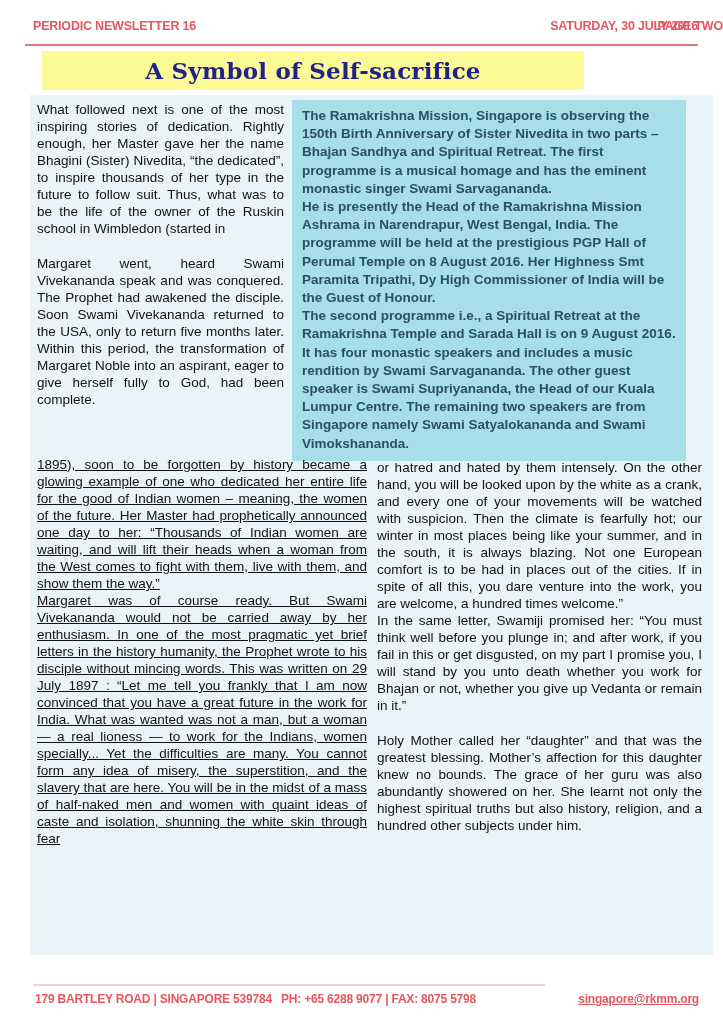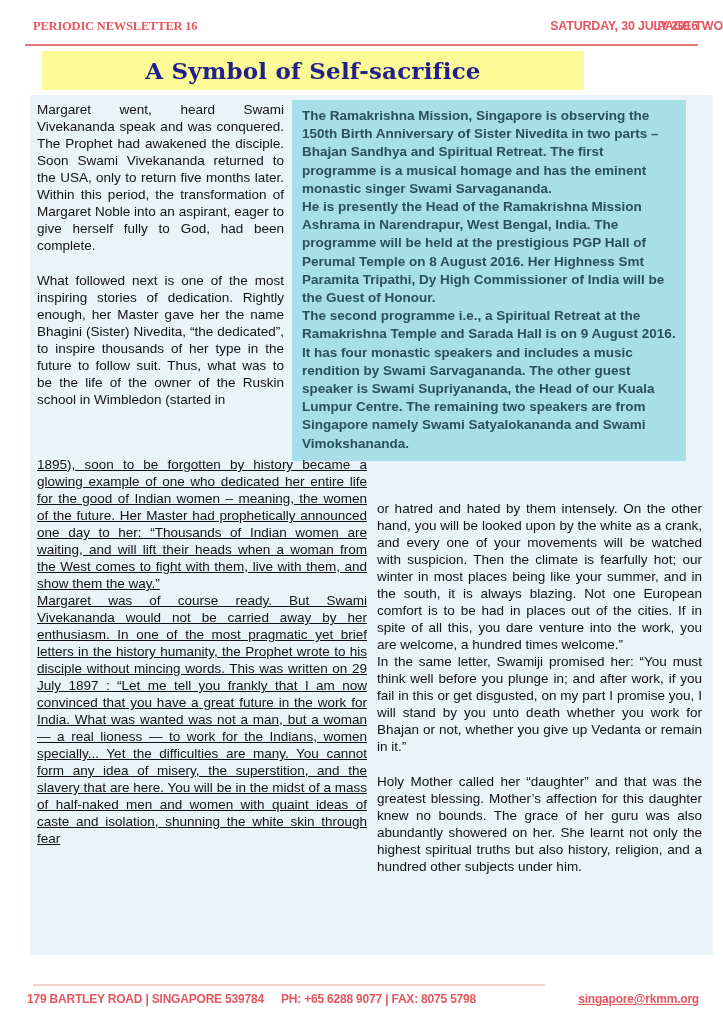--- a/index.html
+++ b/index.html
@@ -15,72 +15,72 @@
   *{box-sizing:border-box;}
   html,body{margin:0;padding:0;}
   body{
     width:723px;height:1023px;position:relative;background:#ffffff;
     font-family:"Liberation Sans", sans-serif;color:var(--body-ink);
     overflow:hidden;
   }
   
   .hdr{position:absolute;top:19px;font-weight:bold;font-size:12.5px;
        color:var(--accent-red);letter-spacing:-0.2px;white-space:nowrap;}
-  .hdr-left{left:33px;font-family:Liberation Serif, serif;}
+  .hdr-left{left:33px;}
   .hdr-center{left:0;width:100%;text-align:right;}
   .hdr-right{right:25px;}
   .hdr-line{position:absolute;left:25px;top:44px;width:673px;height:2px;
             background:var(--line-red);}
   
   .banner{position:absolute;left:42px;top:51px;width:542px;height:39px;
           background:var(--banner-yellow);display:flex;align-items:center;justify-content:center;}
   .banner h1{margin:0;font-family:"DejaVu Serif", serif;font-weight:bold;
              font-size:23px;color:var(--title-blue);letter-spacing:0.2px;}
   
   .content-bg{position:absolute;left:30px;top:95px;width:683px;height:860px;
               background:var(--content-bg);}
   .col{position:absolute;font-size:13.5px;line-height:17px;text-align:justify;}
   .col p{margin:0 0 18px 0;}
   .col p:last-child{margin-bottom:0;}
   .col h2{font-size:14px;line-height:18px;margin:0 0 17px 0;text-align:left;color:#000;}
   .intro-col{left:37px;top:101px;width:247px;}
   .left-col{left:37px;top:456px;width:330px;text-decoration:underline;}
-  .right-col{left:377px;top:459px;width:325px;margin-top:41px;}
+  .right-col{left:377px;top:459px;width:325px;}
   
   .ann-box{position:absolute;left:292px;top:100px;width:394px;min-height:338px;
            background:var(--box-cyan);padding:7px 10px 8px 10px;
            font-size:13.5px;line-height:18.2px;font-weight:bold;
            color:var(--box-text);text-align:left;}
   .ann-box p{margin:0;}
   
   .ftr-line{position:absolute;left:33px;top:984px;width:512px;height:2px;
             background:var(--line-red);opacity:0.35;}
   .ftr{position:absolute;top:992px;font-weight:bold;font-size:12px;
        color:var(--accent-red);letter-spacing:-0.2px;white-space:nowrap;}
-  .ftr-address{left:27px;}
+  .ftr-address{left:35px;}
   .ftr-phone{left:281px;}
   .ftr-email{right:24px;color:var(--accent-red);}
 </style>
 </head>
 <body>
 
 <div class="hdr hdr-left">PERIODIC NEWSLETTER 16</div>
 <div class="hdr hdr-center">PAGE TWO</div>
 <div class="hdr hdr-right">SATURDAY, 30 JULY 2016</div>
 <div class="hdr-line"></div>
 
 <div class="banner">
   <h1>A Symbol of Self-sacrifice</h1>
 </div>
 
 <div class="content-bg"></div>
 
 <div class="col intro-col">
+    <p>What followed next is one of the most inspiring stories of dedication. Rightly enough, her Master gave her the name Bhagini (Sister) Nivedita, “the dedicated”, to inspire thousands of her type in the future to follow suit. Thus, what was to be the life of the owner of the Ruskin school in Wimbledon (started in</p>
     <p>Margaret went, heard Swami Vivekananda speak and was conquered. The Prophet had awakened the disciple. Soon Swami Vivekananda returned to the USA, only to return five months later. Within this period, the transformation of Margaret Noble into an aspirant, eager to give herself fully to God, had been complete.</p>
-    <p>What followed next is one of the most inspiring stories of dedication. Rightly enough, her Master gave her the name Bhagini (Sister) Nivedita, “the dedicated”, to inspire thousands of her type in the future to follow suit. Thus, what was to be the life of the owner of the Ruskin school in Wimbledon (started in</p>
   </div>
 
 <div class="ann-box">
     <p>The Ramakrishna Mission, Singapore is observing the 150th Birth Anniversary of Sister Nivedita in two parts – Bhajan Sandhya and Spiritual Retreat. The first programme is a musical homage and has the eminent monastic singer Swami Sarvagananda.</p>
     <p>He is presently the Head of the Ramakrishna Mission Ashrama in Narendrapur, West Bengal, India. The programme will be held at the prestigious PGP Hall of Perumal Temple on 8 August 2016. Her Highness Smt Paramita Tripathi, Dy High Commissioner of India will be the Guest of Honour.</p>
     <p>The second programme i.e., a Spiritual Retreat at the Ramakrishna Temple and Sarada Hall is on 9 August 2016. It has four monastic speakers and includes a music rendition by Swami Sarvagananda. The other guest speaker is Swami Supriyananda, the Head of our Kuala Lumpur Centre. The remaining two speakers are from Singapore namely Swami Satyalokananda and Swami Vimokshananda.</p>
   </div>
 
 <div class="col left-col">
   <div>

